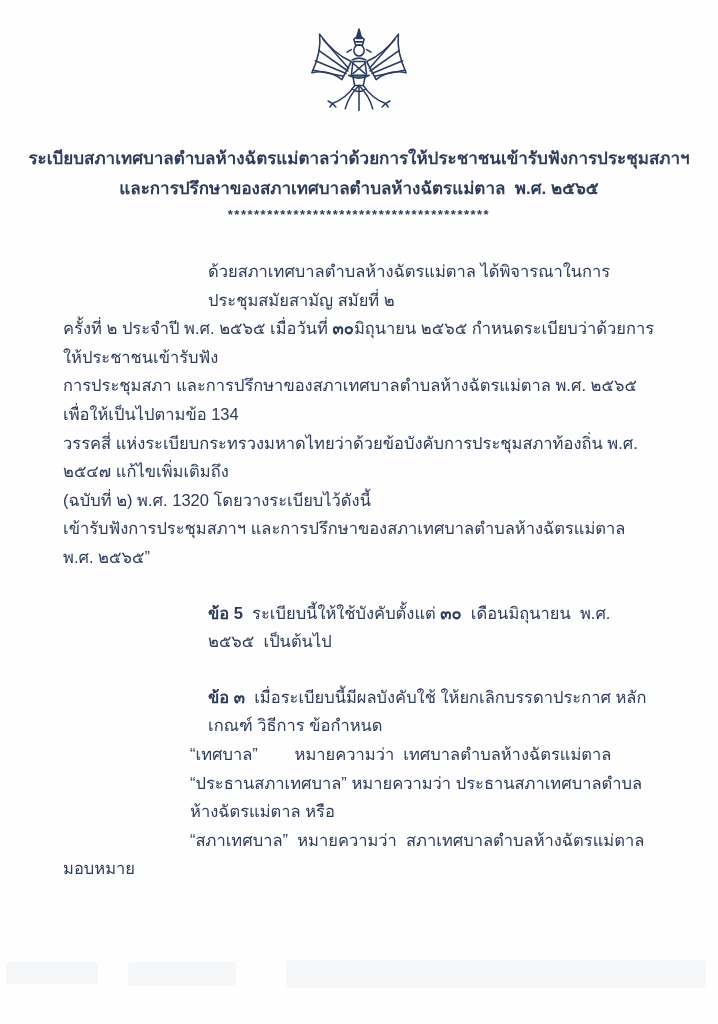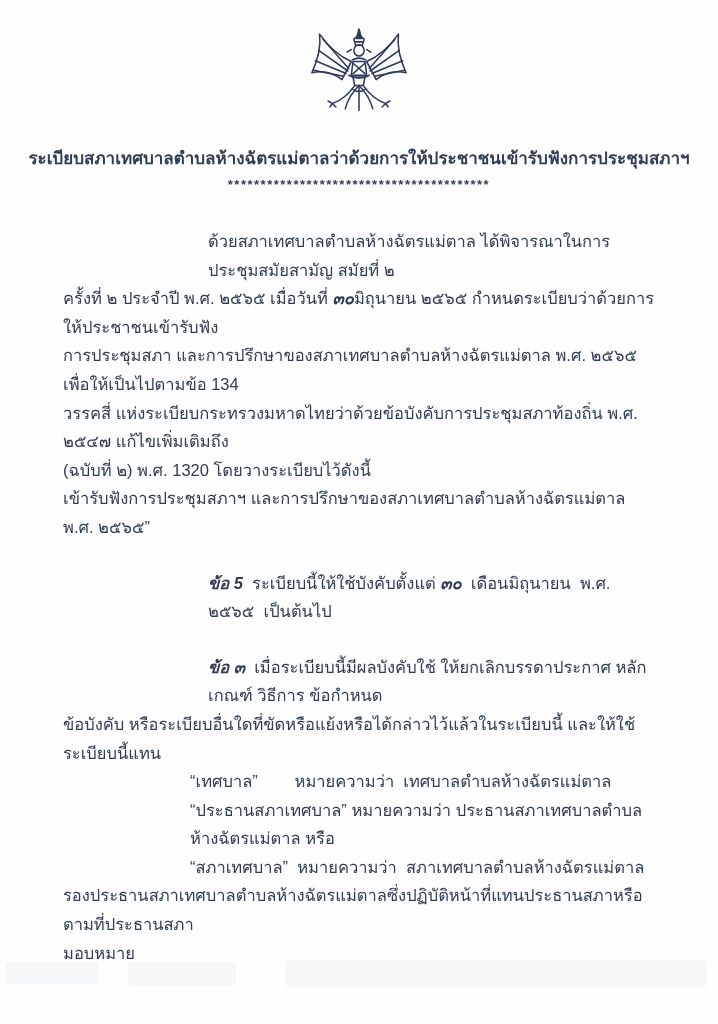--- a/index.html
+++ b/index.html
@@ -47,21 +47,21 @@
   .body-block {
     margin-top: 34px;
     padding: 0 58px 0 63px;
   }
   .line {
     font-size: 16.5px;
     line-height: 28.6px;
     white-space: pre-wrap;
     color: var(--ink, #2e3c59);
   }
-  .line .bold { font-weight: 700; font-style: italic; }
+  .line .bold { font-weight: 700; }
   .ind0 { padding-left: 0; }
   .ind1 { padding-left: 145px; margin-top: 27px; }
   .ind2 { padding-left: 127px; }
   
   .artifact {
     position: absolute;
     background: #edeff2;
     border-radius: 4px;
     pointer-events: none;
   }
@@ -102,37 +102,36 @@
       <path d="M70 68 Q82 80 86 95"></path>
       <path d="M62 72 Q70 78 78 72"></path>
 
       <path d="M65 68 C58 78 50 85 39 89 M39 89 L34 86 M39 89 L36 93 M39 89 L43 93"></path>
       <path d="M75 68 C82 78 90 85 101 89 M101 89 L106 86 M101 89 L104 93 M101 89 L97 93"></path>
     </svg>
   </div>
 
   <div class="title-block">
     <div class="title-line">ระเบียบสภาเทศบาลตำบลห้างฉัตรแม่ตาลว่าด้วยการให้ประชาชนเข้ารับฟังการประชุมสภาฯ</div>
+    <div class="title-line">และการปรึกษาของสภาเทศบาลตำบลห้างฉัตรแม่ตาล  พ.ศ. ๒๕๖๕</div>
     <div class="divider">****************************************</div>
   </div>
 
   <div class="body-block">
       <div class="line ind1"><span>ด้วยสภาเทศบาลตำบลห้างฉัตรแม่ตาล ได้พิจารณาในการประชุมสมัยสามัญ สมัยที่ ๒</span></div>
       <div class="line ind0"><span>ครั้งที่ ๒ ประจำปี พ.ศ. ๒๕๖๕ เมื่อวันที่ </span><span class="bold">๓๐</span><span>มิถุนายน ๒๕๖๕ กำหนดระเบียบว่าด้วยการให้ประชาชนเข้ารับฟัง</span></div>
       <div class="line ind0"><span>การประชุมสภา และการปรึกษาของสภาเทศบาลตำบลห้างฉัตรแม่ตาล พ.ศ. ๒๕๖๕ เพื่อให้เป็นไปตามข้อ 134</span></div>
       <div class="line ind0"><span>วรรคสี่ แห่งระเบียบกระทรวงมหาดไทยว่าด้วยข้อบังคับการประชุมสภาท้องถิ่น พ.ศ. ๒๕๔๗ แก้ไขเพิ่มเติมถึง</span></div>
       <div class="line ind0"><span>(ฉบับที่ ๒) พ.ศ. 1320 โดยวางระเบียบไว้ดังนี้</span></div>
       <div class="line ind0"><span>เข้ารับฟังการประชุมสภาฯ และการปรึกษาของสภาเทศบาลตำบลห้างฉัตรแม่ตาล  พ.ศ. ๒๕๖๕”</span></div>
       <div class="line ind1"><span class="bold">ข้อ 5</span><span>  ระเบียบนี้ให้ใช้บังคับตั้งแต่ </span><span class="bold">๓๐</span><span>  เดือนมิถุนายน  พ.ศ. ๒๕๖๕  เป็นต้นไป</span></div>
       <div class="line ind1"><span class="bold">ข้อ ๓</span><span>  เมื่อระเบียบนี้มีผลบังคับใช้ ให้ยกเลิกบรรดาประกาศ หลักเกณฑ์ วิธีการ ข้อกำหนด</span></div>
-      <div class="line ind0"><span>ข้อบังคับ หรือระเบียบอื่นใดที่ขัดหรือแย้งหรือได้กล่าวไว้แล้วในระเบียบนี้ และให้ใช้ระเบียบนี้แทน</span></div>
       <div class="line ind2"><span>“เทศบาล”        หมายความว่า  เทศบาลตำบลห้างฉัตรแม่ตาล</span></div>
       <div class="line ind2"><span>“ประธานสภาเทศบาล” หมายความว่า ประธานสภาเทศบาลตำบลห้างฉัตรแม่ตาล หรือ</span></div>
       <div class="line ind2"><span>“สภาเทศบาล”  หมายความว่า  สภาเทศบาลตำบลห้างฉัตรแม่ตาล</span></div>
-      <div class="line ind0"><span>รองประธานสภาเทศบาลตำบลห้างฉัตรแม่ตาลซึ่งปฏิบัติหน้าที่แทนประธานสภาหรือตามที่ประธานสภา</span></div>
       <div class="line ind0"><span>มอบหมาย</span></div>
     </div>
 
   <div class="artifact a1"></div>
   <div class="artifact a2"></div>
   <div class="artifact a3"></div>
 
 </div>
 
 </body></html>

